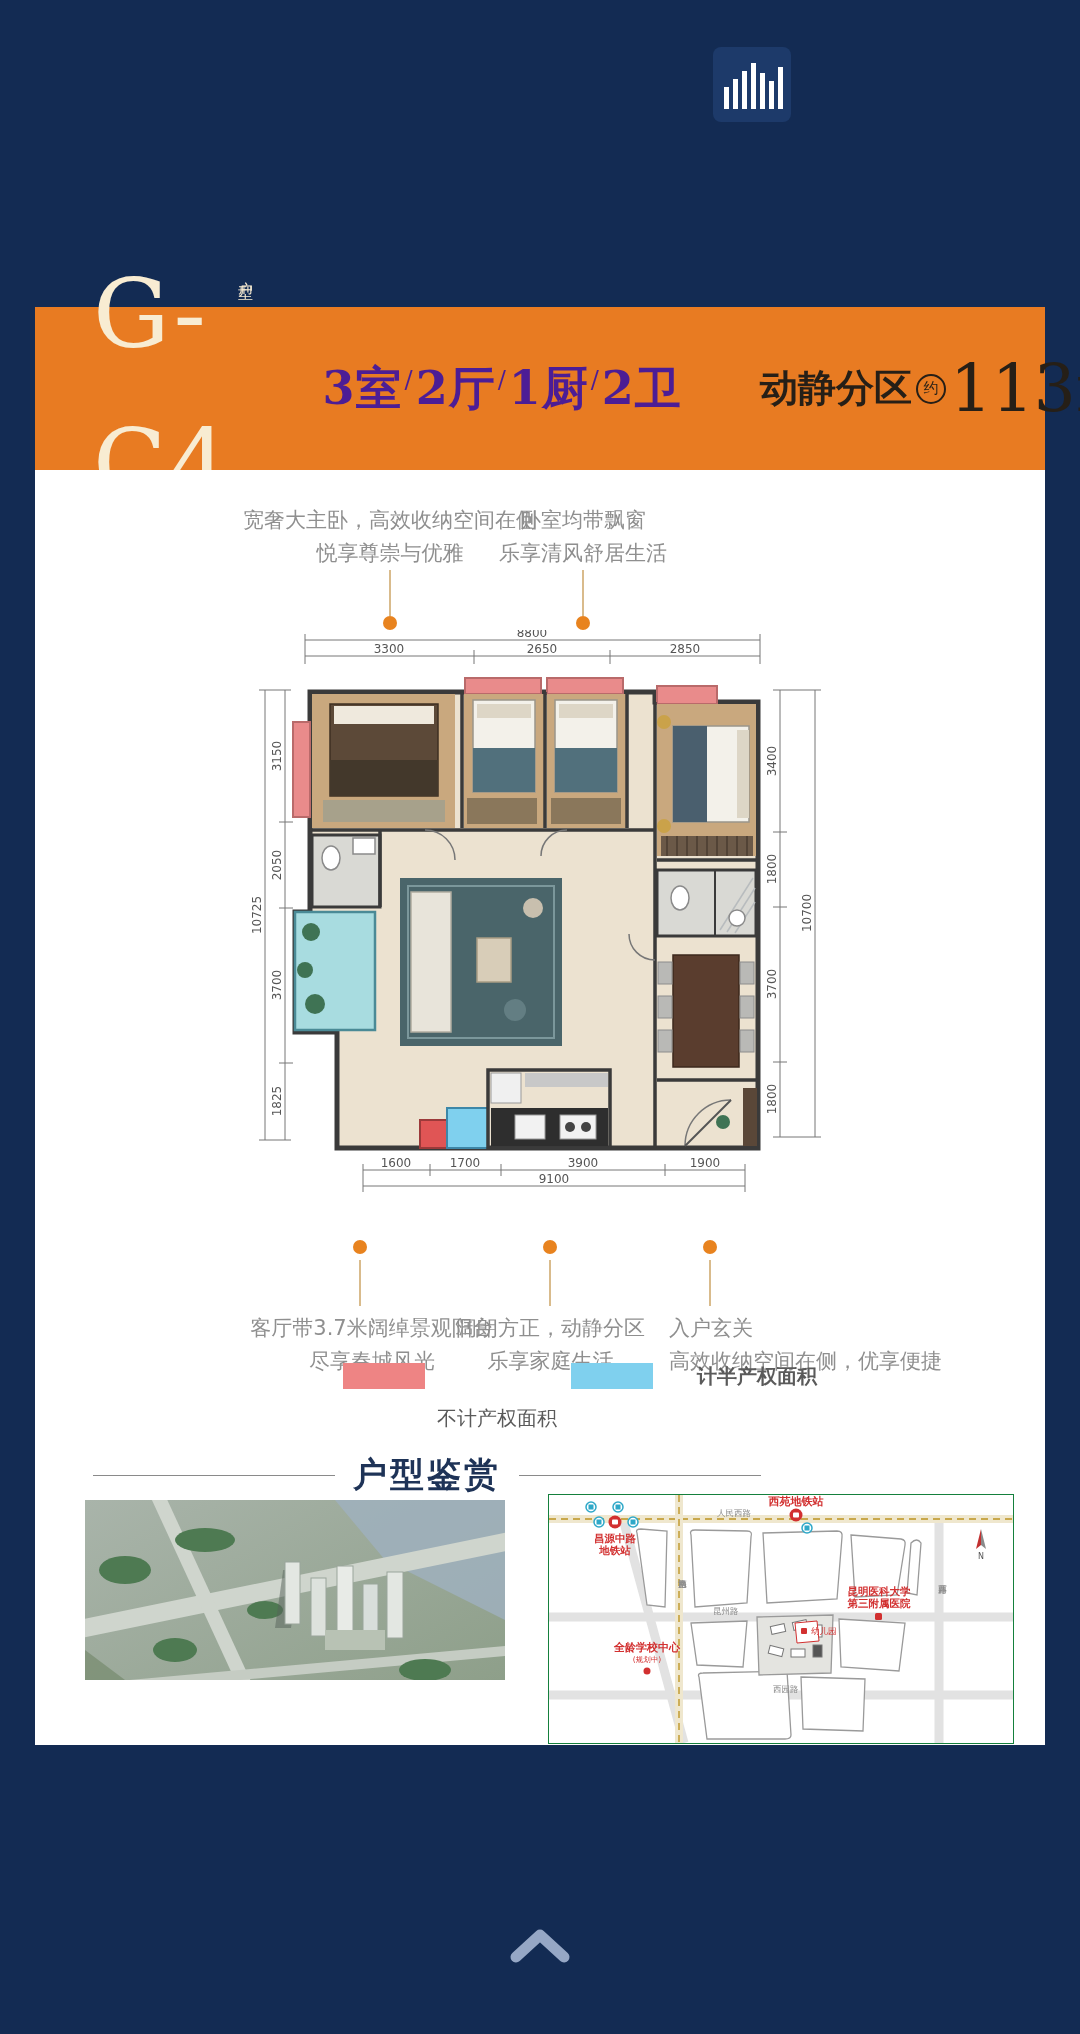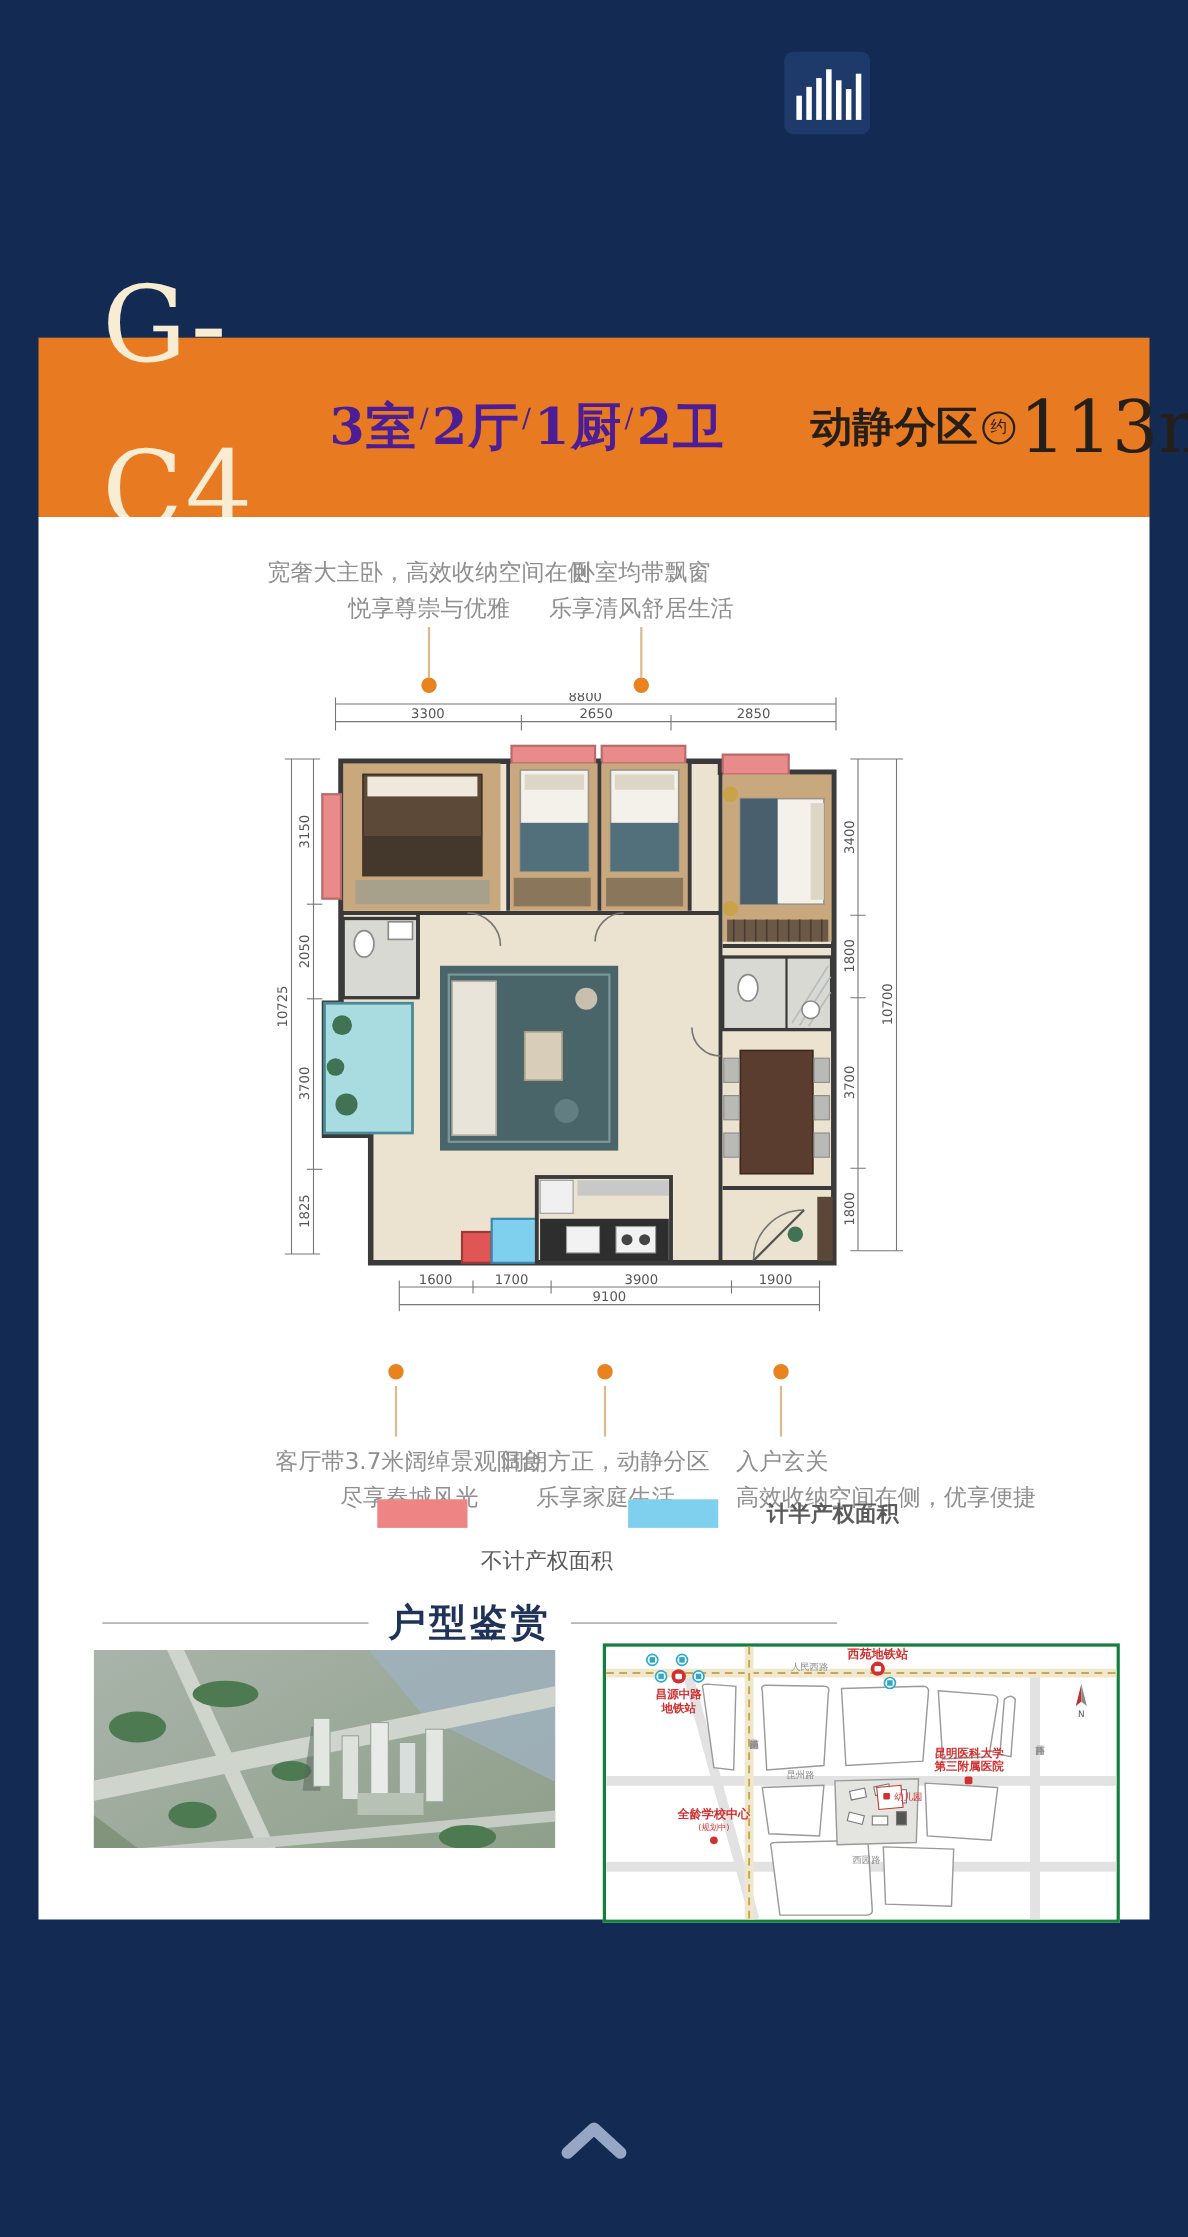--- a/index.html
+++ b/index.html
@@ -3,21 +3,21 @@
 <meta charset="utf-8">
 <style>
   html,body{margin:0;padding:0;background:#0d2142;}
   .page{position:relative;width:1080px;height:2034px;margin:0 auto;background:#132b53;overflow:hidden;
         font-family:"DejaVu Sans",sans-serif;}
   
   .logo-box{position:absolute;left:713px;top:47px;width:78px;height:75px;background:#1d3a6a;border-radius:8px;}
   
   .banner{position:absolute;left:35px;top:307px;width:1010px;height:163px;background:#e87b22;
           display:flex;align-items:center;box-sizing:border-box;padding:0 30px;}
-  .unit-wrap{display:flex;align-items:flex-start;margin-left:28px;flex-direction:column;}
+  .unit-wrap{display:flex;align-items:flex-start;margin-left:28px;}
   .unit-code{font-family:"DejaVu Serif",serif;font-size:96px;line-height:150px;color:#f8ecd2;letter-spacing:2px;}
   .unit-tag{writing-mode:vertical-rl;font-size:15px;color:#f8ecd2;letter-spacing:4px;margin:30px 0 0 4px;}
   .vdiv{width:2px;height:92px;background:#4a2c10;margin:0 34px;}
   .layout{font-family:"DejaVu Serif",serif;font-size:46px;color:#4c1d95;font-weight:bold;letter-spacing:1px;white-space:nowrap;}
   .layout .sl{font-size:24px;vertical-align:16px;font-weight:normal;padding:0 2px;}
   .area{display:flex;align-items:center;white-space:nowrap;margin-left:10px;}
   .area-label{font-family:"DejaVu Serif",serif;font-size:38px;font-weight:bold;color:#261f17;}
   .area-approx{display:inline-flex;align-items:center;justify-content:center;width:26px;height:26px;border:2px solid #261f17;
                border-radius:50%;font-size:15px;color:#261f17;margin:0 4px;}
   .area-value{font-family:"DejaVu Serif",serif;font-size:66px;color:#261f17;line-height:66px;}
@@ -28,21 +28,21 @@
   .callout-line{position:absolute;width:2px;background:#d9bb8c;}
   .callout-dot{position:absolute;width:14px;height:14px;border-radius:50%;background:#e8831f;}
   
   .legend-swatch{position:absolute;height:26px;width:82px;}
   .legend-label{position:absolute;font-size:20px;color:#5a5a5a;line-height:26px;}
   
   .gallery-header{position:absolute;left:58px;top:982px;width:668px;display:flex;align-items:center;}
   .gh-line{flex:1;height:1px;background:#8a8a8a;}
   .gh-title{font-family:"DejaVu Serif",serif;font-size:34px;font-weight:bold;color:#1e3357;letter-spacing:3px;margin:0 18px;}
   .render-img{position:absolute;left:50px;top:1030px;width:420px;height:180px;overflow:hidden;}
-  .map-img{position:absolute;left:513px;top:1024px;width:464px;height:248px;background:#fff;border:3px solid #15803d;box-sizing:content-box;}
+  .map-img{position:absolute;left:513px;top:1024px;width:464px;height:248px;background:#fff;border:1px solid #15803d;box-sizing:content-box;}
   
   .chevron{position:absolute;left:508px;top:1925px;width:64px;height:40px;}
   svg text{font-family:"DejaVu Sans",sans-serif;}
 </style>
 </head>
 <body>
 
 <div class="page">
 
   <div class="logo-box">

